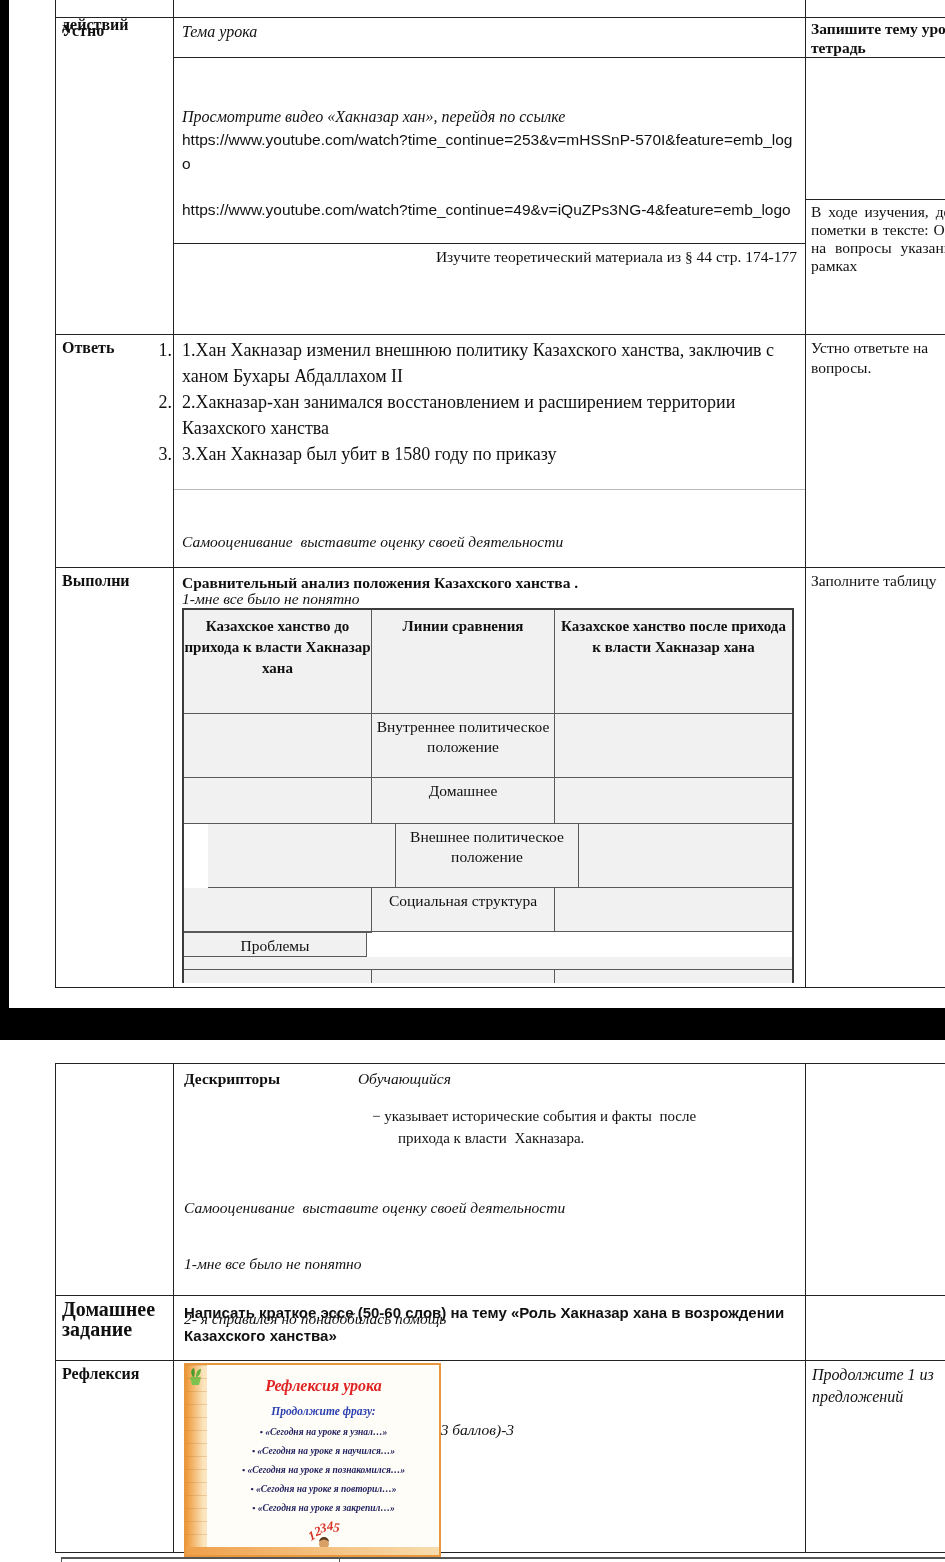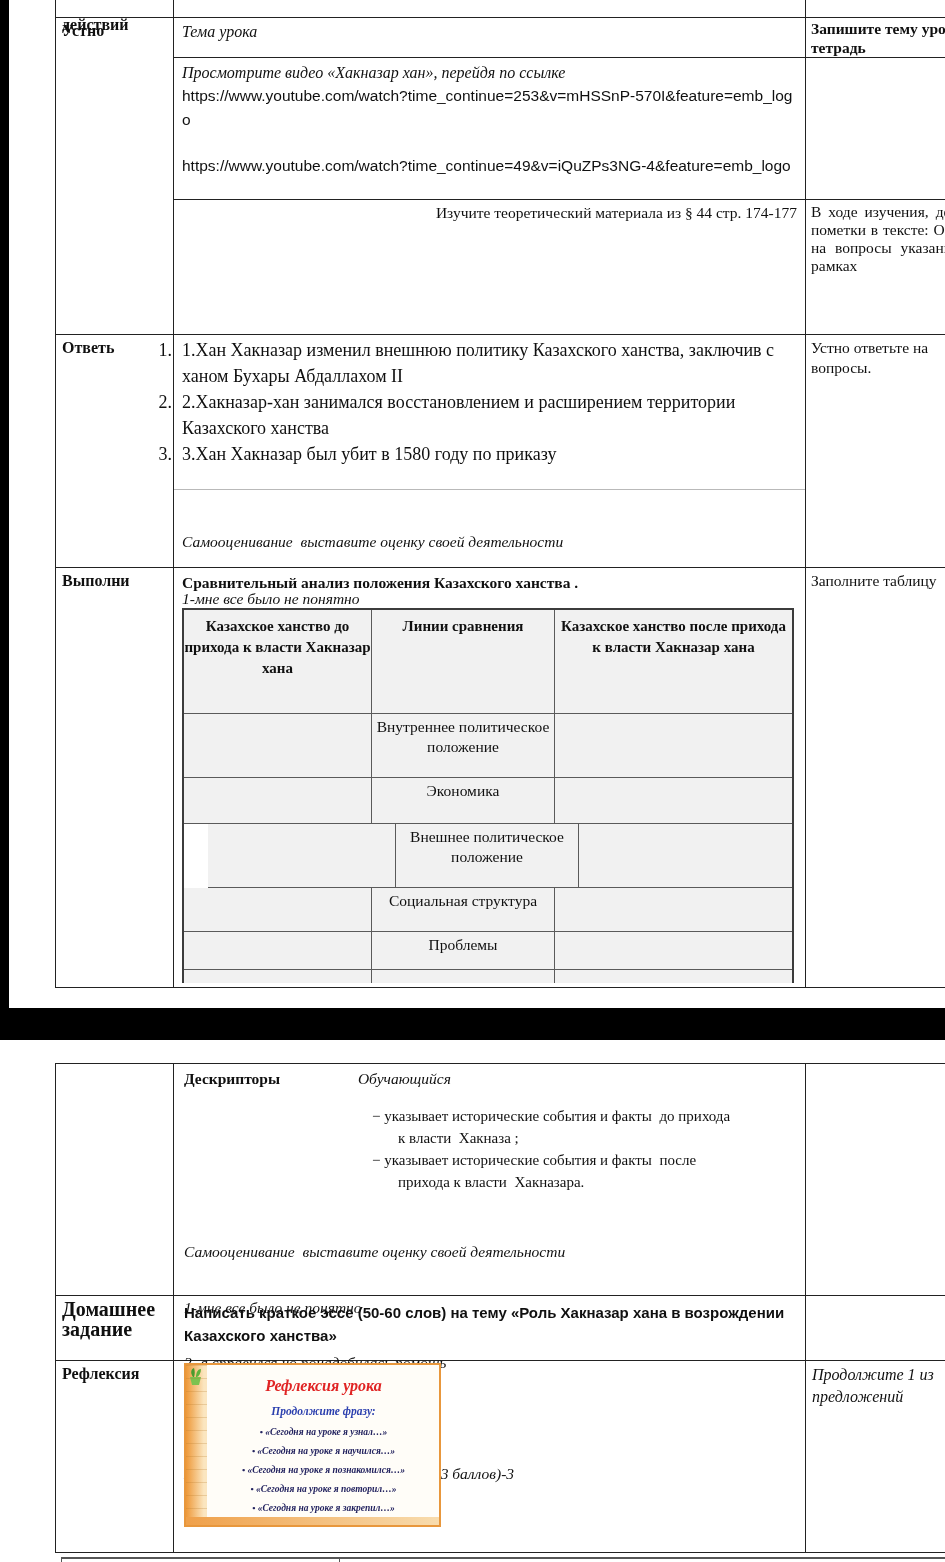--- a/index.html
+++ b/index.html
@@ -19,63 +19,63 @@
   
   .t1{top:0;}
   .rowA{height:18px;border-bottom:1px solid #222;}
   .rowA .blab{padding-top:16px;line-height:17px;}
   .rowB{height:317px;border-bottom:1px solid #222;}
   .sub1{height:40px;border-bottom:1px solid #222;box-sizing:border-box;}
   .sub2{height:142px;border-bottom:1px solid #222;box-sizing:border-box;}
   .sub3{height:135px;box-sizing:border-box;text-align:right;}
   .tema{font-style:italic;font-size:16px;padding:5px 8px;}
   .side-b{font-weight:bold;font-size:15.5px;line-height:19px;padding:1px 2px 0 5px;}
-  .video{padding:4px 8px;font-size:16px;}
+  .video{padding:4px 8px;font-size:16px;margin-top:44px;}
   .video .vi{font-style:italic;line-height:22px;}
   .video .vl{font-family:"Liberation Sans",sans-serif;font-size:15.5px;line-height:24px;word-break:break-all;}
   .video .gap{height:22px;}
   .theory{font-size:15.5px;padding:4px 8px;}
   .side-j{font-size:15.5px;line-height:18px;padding:3px 3px 0 5px;text-align:justify;}
   .rowC{height:233px;border-bottom:1px solid #222;}
   .qwrap{height:155px;border-bottom:1px solid #b9b9b9;padding:2px 6px 0 8px;box-sizing:border-box;}
   .qhead{font-size:16px;line-height:22px;}
   .q{position:relative;font-size:18px;line-height:26px;}
   .qnum{position:absolute;left:-42px;top:0;width:32px;text-align:right;font-size:18px;}
   .selfchk{padding:4px 6px 0 8px;font-style:italic;font-size:15.5px;line-height:19px;white-space:pre-wrap;}
   .side-n{font-size:15.5px;line-height:20px;padding:3px 2px 0 5px;}
   .rowD{height:420px;border-bottom:1px solid #222;}
   .cmp-title{font-weight:bold;font-size:15.5px;padding:6px 0 0 8px;white-space:pre-wrap;}
   .ntable{margin:16px 0 0 8px;width:612px;border:2px solid #3c3c3c;border-bottom:none;box-sizing:border-box;}
   .nrow{display:flex;}
   .ncell{background:#f1f1f1;border-right:1px solid #5a5a5a;border-bottom:1px solid #5a5a5a;
          box-sizing:border-box;text-align:center;}
   .na{width:188px;} .nb{width:183px;} .nc{flex:1;border-right:none;}
   .nhead{height:104px;font-weight:bold;font-size:15px;line-height:21px;padding-top:6px;}
-  .nr1{height:64px;} .nr2{height:46px;} .nr3{height:64px;margin-left:24px;} .nr4{height:44px;} .nr5{height:38px;}
+  .nr1{height:64px;} .nr2{height:46px;} .nr3{height:64px;margin-left:24px;} .nr4{height:44px;} .nr5{height:38px;flex-direction:column;}
   .nmid{font-size:15.5px;line-height:20px;padding-top:3px;}
   .nstrip{height:13px;}
   .nstrip .ncell{border-bottom:none;}
 
   
   .t2{top:1063px;border-top:1px solid #222;}
   .rowE{height:232px;border-bottom:1px solid #222;}
   .desc-line{font-size:15.5px;padding:6px 0 0 10px;}
   .desc-label{font-weight:bold;display:inline-block;width:170px;}
   .desc-student{font-style:italic;}
   .dbullets{margin:17px 0 0 198px;width:368px;font-size:15px;line-height:22px;}
   .dbullet{padding-left:26px;text-indent:-26px;white-space:pre-wrap;}
   .selfchk2{margin-top:13px;padding-left:10px;font-style:italic;font-size:15.5px;line-height:18.5px;white-space:pre-wrap;}
   .rowF{height:65px;border-bottom:1px solid #222;}
   .hw-label{font-weight:bold;font-size:20px;line-height:20px;padding:3px 6px 0 6px;}
   .hw-text{font-family:"Liberation Sans",sans-serif;font-weight:bold;font-size:15px;line-height:23px;padding:5px 12px 0 10px;}
   .rowG{height:192px;border-bottom:1px solid #222;}
   .side-i{font-style:italic;font-size:16px;line-height:22px;padding:3px 2px 0 6px;}
 
   
-  .rimg{position:relative;margin:2px 0 0 10px;width:257px;height:164px;border:2px solid #e8973c;
+  .rimg{position:relative;margin:2px 0 0 10px;width:257px;height:194px;border:2px solid #e8973c;
         background:#fffdf8;box-sizing:border-box;overflow:hidden;}
   .rstrip{position:absolute;left:0;top:0;bottom:0;width:21px;
           background:linear-gradient(90deg,#ee9838,#fbe6c0 85%);}
   .rstrip:after{content:"";position:absolute;inset:0;
           background:repeating-linear-gradient(180deg,rgba(180,120,40,.25) 0 1px,transparent 1px 13px);}
   .rplant{position:absolute;left:1px;top:2px;}
   .rbottom{position:absolute;left:0;right:0;bottom:0;height:8px;
           background:linear-gradient(90deg,#efa04a,#f8dcae);}
   .rcontent{position:absolute;left:24px;top:0;right:2px;text-align:center;}
   .rtitle{color:#e02424;font-weight:bold;font-style:italic;font-size:16px;margin-top:12px;}
@@ -178,21 +178,21 @@
             <div class="ncell nb nhead">Линии сравнения</div>
             <div class="ncell nc nhead">Казахское ханство после прихода к власти Хакназар хана</div>
           </div>
           <div class="nrow nr1">
             <div class="ncell na"></div>
             <div class="ncell nb nmid">Внутреннее политическое положение</div>
             <div class="ncell nc"></div>
           </div>
           <div class="nrow nr2">
             <div class="ncell na"></div>
-            <div class="ncell nb nmid">Экономика</div>
+            <div class="ncell nb nmid">Домашнее</div>
             <div class="ncell nc"></div>
           </div>
           <div class="nrow nr3">
             <div class="ncell na"></div>
             <div class="ncell nb nmid">Внешнее политическое положение</div>
             <div class="ncell nc"></div>
           </div>
           <div class="nrow nr4">
             <div class="ncell na"></div>
             <div class="ncell nb nmid">Социальная структура</div>
@@ -221,21 +221,20 @@
   <div class="tbl t2">
 
     <div class="row rowE">
       <div class="c1"></div>
       <div class="c2">
         <div class="desc-line">
           <span class="desc-label">Дескрипторы</span>
           <span class="desc-student">Обучающийся</span>
         </div>
         <div class="dbullets">
-          <div class="dbullet">− указывает исторические события и факты  до прихода к власти  Хакназа ;</div>
           <div class="dbullet">− указывает исторические события и факты  после прихода к власти  Хакназара.</div>
         </div>
         <div class="selfchk2">
           <div>Самооценивание  выставите оценку своей деятельности</div>
           <div>1-мне все было не понятно</div>
           <div>2- я справился но понадобилась помощь</div>
           <div>3- все было понятно</div>
           <div>Итог (9-8 баллов)-5, (7-6 баллов)-4, (5-3 баллов)-3</div>
         </div>
       </div>

